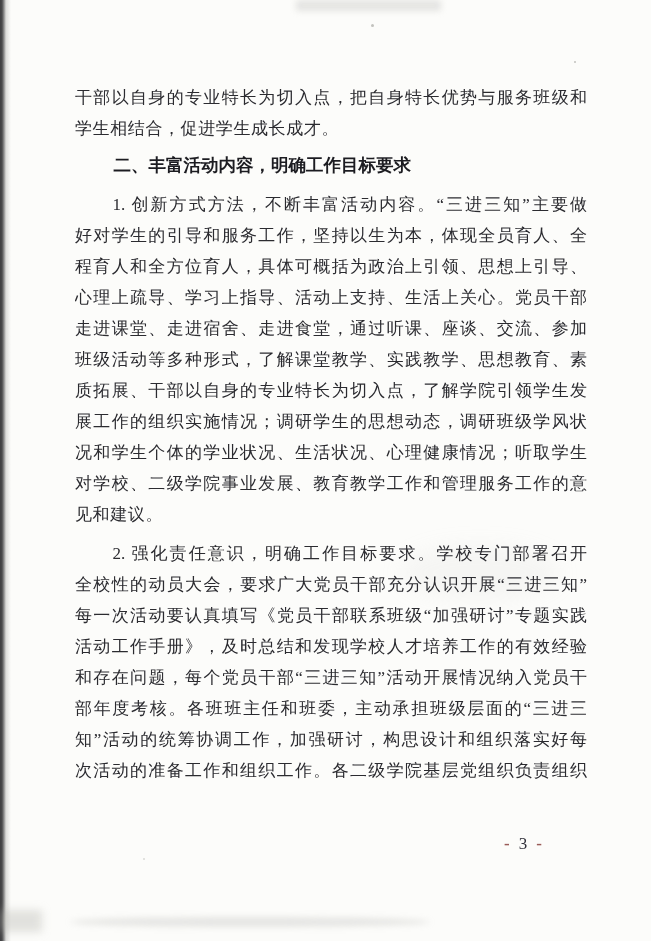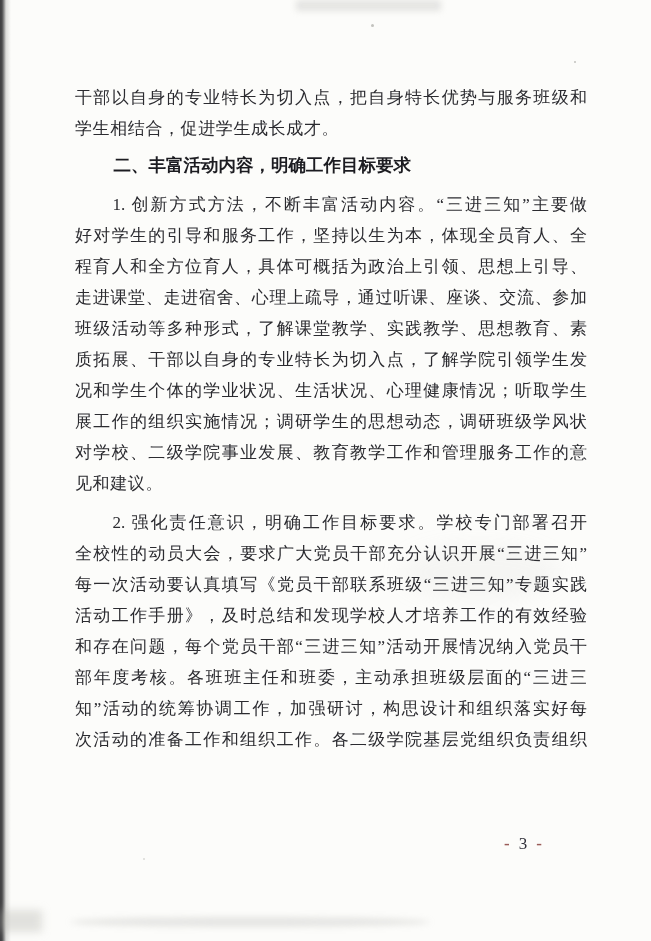--- a/index.html
+++ b/index.html
@@ -78,30 +78,31 @@
   <div class="speck s2"></div>
   <div class="speck s3"></div>
 
   <main class="text-block" id="lines">
       <div class="line">干部以自身的专业特长为切入点，把自身特长优势与服务班级和</div>
       <div class="line short">学生相结合，促进学生成长成才。</div>
       <div class="line heading">二、丰富活动内容，明确工作目标要求</div>
       <div class="line item">1. 创新方式方法，不断丰富活动内容。“三进三知”主要做</div>
       <div class="line">好对学生的引导和服务工作，坚持以生为本，体现全员育人、全</div>
       <div class="line">程育人和全方位育人，具体可概括为政治上引领、思想上引导、</div>
-      <div class="line">走进课堂、走进宿舍、心理上疏导，通过听课、座谈、交流、参加</div>
+      <div class="line">心理上疏导、学习上指导、活动上支持、生活上关心。党员干部</div>
+      <div class="line">走进课堂、走进宿舍、走进食堂，通过听课、座谈、交流、参加</div>
       <div class="line">班级活动等多种形式，了解课堂教学、实践教学、思想教育、素</div>
       <div class="line">质拓展、干部以自身的专业特长为切入点，了解学院引领学生发</div>
+      <div class="line">展工作的组织实施情况；调研学生的思想动态，调研班级学风状</div>
       <div class="line">况和学生个体的学业状况、生活状况、心理健康情况；听取学生</div>
-      <div class="line">展工作的组织实施情况；调研学生的思想动态，调研班级学风状</div>
       <div class="line">对学校、二级学院事业发展、教育教学工作和管理服务工作的意</div>
       <div class="line short">见和建议。</div>
       <div class="line item">2. 强化责任意识，明确工作目标要求。学校专门部署召开</div>
       <div class="line">全校性的动员大会，要求广大党员干部充分认识开展“三进三知”</div>
-      <div class="line">每一次活动要认真填写《党员干部联系班级“三进三知”专题实践</div>
+      <div class="line">每一次活动要认真填写《党员干部联系班级“加强研讨”专题实践</div>
       <div class="line">活动工作手册》，及时总结和发现学校人才培养工作的有效经验</div>
       <div class="line">和存在问题，每个党员干部“三进三知”活动开展情况纳入党员干</div>
       <div class="line">部年度考核。各班班主任和班委，主动承担班级层面的“三进三</div>
       <div class="line">知”活动的统筹协调工作，加强研讨，构思设计和组织落实好每</div>
       <div class="line">次活动的准备工作和组织工作。各二级学院基层党组织负责组织</div>
     </main>
 
   <div class="page-number">
     <span class="dash">-</span>
     <span class="num">3</span>

